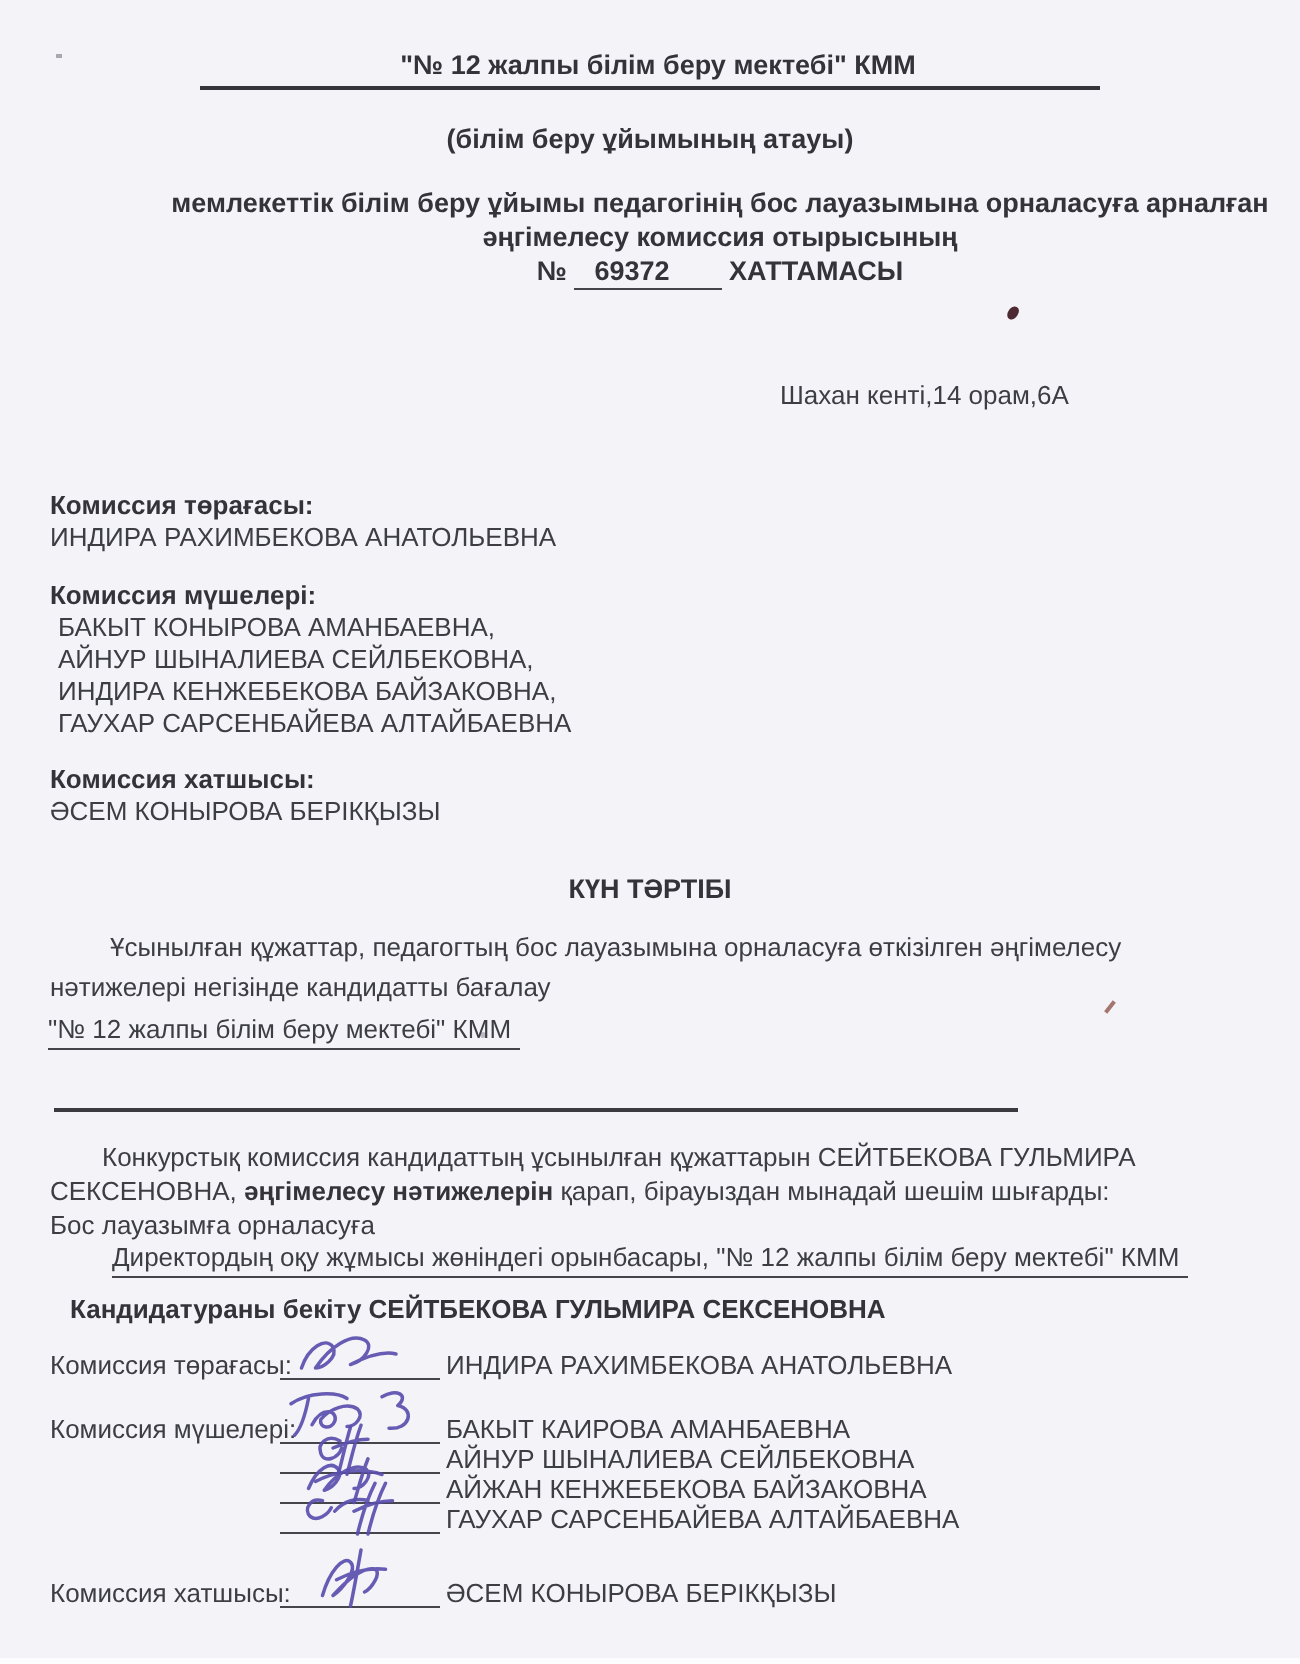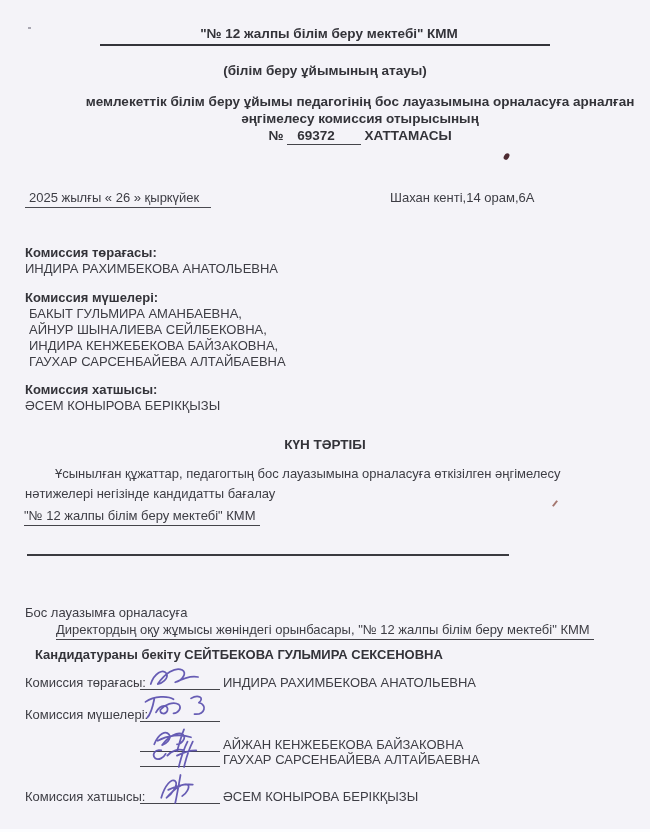--- a/index.html
+++ b/index.html
@@ -57,49 +57,49 @@
   <div class="abs center b fs2" style="top:93px;padding-left:35px;">
     <div>мемлекеттік білім беру ұйымы педагогінің бос лауазымына орналасуға арналған</div>
     <div>әңгімелесу комиссия отырысының</div>
     <div>
       <span>№</span>
       <span class="num-underline">69372</span>
       <span>ХАТТАМАСЫ</span>
     </div>
   </div>
 
-  <div class="abs" style="top:188px;left:25px;">
-    <span class="date-underline fs"> 2025 жылғы  « 26 » қыркүйек</span>
-  </div>
   <div class="abs fs" style="top:188px;left:390px;line-height:20px;">
     <div>Шахан кенті,14 орам,6А</div>
   </div>
 
   <div class="abs b fs" style="top:245px;left:25px;">Комиссия төрағасы:</div>
   <div class="abs fs" style="top:261px;left:25px;">ИНДИРА РАХИМБЕКОВА АНАТОЛЬЕВНА</div>
 
   <div class="abs b fs" style="top:290px;left:25px;">Комиссия мүшелері:</div>
   <div class="abs fs" style="top:306px;left:29px;">
-    <div>БАКЫТ ГУЛЬМИРА АМАНБАЕВНА,</div>
+    <div>БАКЫТ КОНЫРОВА АМАНБАЕВНА,</div>
     <div>АЙНУР ШЫНАЛИЕВА СЕЙЛБЕКОВНА,</div>
     <div>ИНДИРА КЕНЖЕБЕКОВА БАЙЗАКОВНА,</div>
     <div>ГАУХАР САРСЕНБАЙЕВА АЛТАЙБАЕВНА</div>
   </div>
 
   <div class="abs b fs" style="top:382px;left:25px;">Комиссия хатшысы:</div>
   <div class="abs fs" style="top:398px;left:25px;">ӘСЕМ КОНЫРОВА БЕРІКҚЫЗЫ</div>
 
   <div class="abs center b fs2" style="top:436px;">КҮН ТӘРТІБІ</div>
   <div class="abs fs" style="top:464px;left:25px;width:585px;line-height:20px;text-indent:30px;">Ұсынылған құжаттар, педагогтың бос лауазымына орналасуға өткізілген әңгімелесу нәтижелері негізінде кандидатты бағалау</div>
   <div class="abs" style="top:506px;left:24px;">
     <span class="org-underline fs">"№ 12 жалпы білім беру мектебі" КММ</span>
   </div>
 
   <div class="abs divider" style="top:554px;left:27px;width:482px;"></div>
 
+  <div class="abs fs" style="top:570px;left:25px;width:597px;line-height:17px;text-indent:26px;">
+    <span>Конкурстық комиссия кандидаттың ұсынылған құжаттарын СЕЙТБЕКОВА ГУЛЬМИРА СЕКСЕНОВНА, </span><span class="b">әңгімелесу нәтижелерін</span><span> қарап, бірауыздан мынадай шешім шығарды:</span>
+  </div>
   <div class="abs fs" style="top:605px;left:25px;text-align:right;">Бос лауазымға орналасуға</div>
   <div class="abs" style="top:620px;left:24px;margin-left:32px;">
     <span class="org-underline fs">Директордың оқу жұмысы жөніндегі орынбасары, "№ 12 жалпы білім беру мектебі" КММ</span>
   </div>
   <div class="abs b fs" style="top:647px;left:25px;margin-left:10px;">Кандидатураны бекіту СЕЙТБЕКОВА ГУЛЬМИРА СЕКСЕНОВНА</div>
 
   <div class="sig-row" style="top:668px;">
     <span class="sig-label">Комиссия төрағасы:</span>
     <span class="sig-line">
       <svg width="70" height="34" viewBox="0 0 80 36">
@@ -111,22 +111,32 @@
 
   <div class="sig-row" style="top:700px;">
     <span class="sig-label">Комиссия мүшелері:</span>
     <span class="sig-line">
       <svg width="70" height="36" viewBox="0 0 80 38">
         <path class="ink" d="M4,12 C14,5 30,5 36,9 M14,9 C12,19 9,27 6,30"></path>
         <path class="ink" d="M16,24 C22,13 31,16 29,22 C27,27 20,26 21,21 C26,15 36,11 42,15 C46,19 41,25 36,25"></path>
         <path class="ink" d="M56,8 C64,3 72,7 65,13 C75,15 72,27 60,26"></path>
       </svg>
     </span>
+    <span class="sig-name">БАКЫТ КАИРОВА АМАНБАЕВНА</span>
   </div>
 
+  <div class="sig-row" style="top:715px;">
+    <span class="sig-label"></span>
+    <span class="sig-line">
+      <svg width="70" height="34" viewBox="0 0 80 36">
+        <path class="ink" d="M32,14 C25,10 19,15 21,21 C23,27 31,24 33,18 M38,6 C35,16 33,26 31,33 M44,5 C40,16 38,26 36,33 M28,18 C35,15 43,13 48,13"></path>
+      </svg>
+    </span>
+    <span class="sig-name">АЙНУР ШЫНАЛИЕВА СЕЙЛБЕКОВНА</span>
+  </div>
 
   <div class="sig-row" style="top:730px;">
     <span class="sig-label"></span>
     <span class="sig-line">
       <svg width="70" height="34" viewBox="0 0 80 36">
         <path class="ink" d="M14,24 C19,12 27,8 31,13 C34,18 27,24 23,25 C30,15 41,9 47,13 C51,17 45,24 40,24 M18,20 C29,14 44,12 56,16 M48,7 C44,17 42,26 40,32"></path>
       </svg>
     </span>
     <span class="sig-name">АЙЖАН КЕНЖЕБЕКОВА БАЙЗАКОВНА</span>
   </div>

